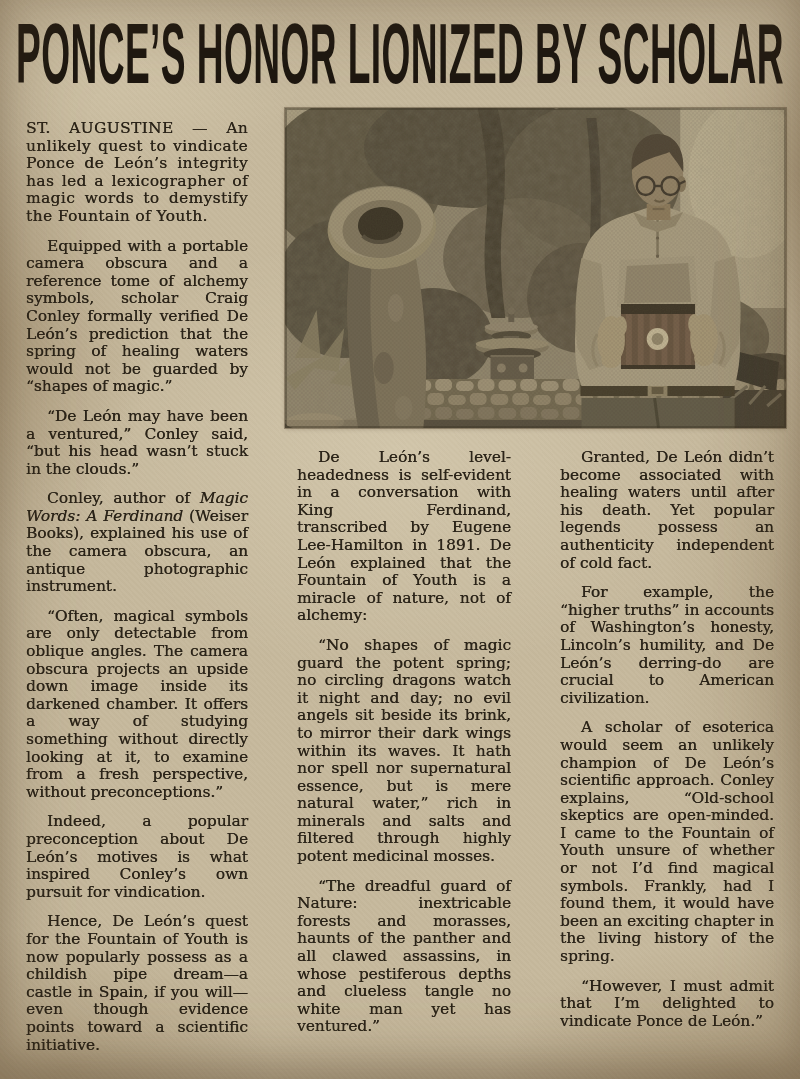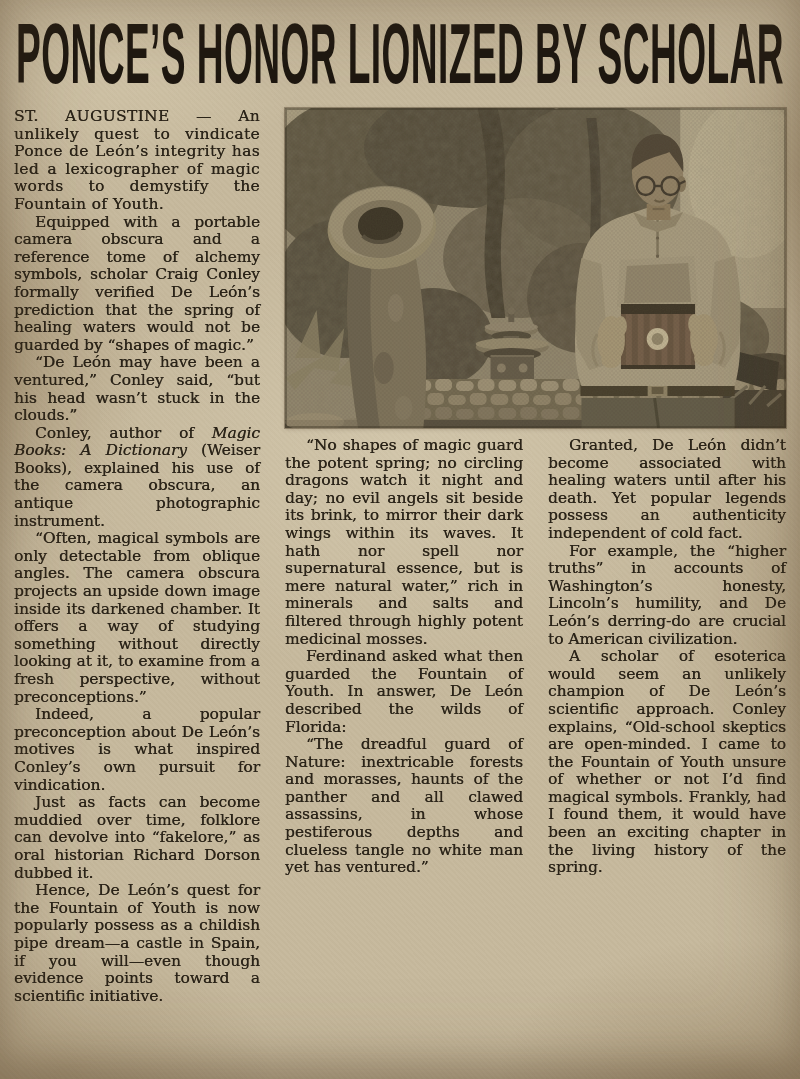--- a/index.html
+++ b/index.html
@@ -31,21 +31,21 @@
   .col-left{width:246px;flex:none;}
   .main-right{flex:1;min-width:0;}
   .photo-frame{
     width:100%;height:320px;margin:0 0 9px 0;position:relative;
     box-shadow:0 0 0 1px rgba(56,44,26,0.35), 0 1px 4px rgba(60,45,25,0.25);
     background:#877c64;
   }
   .photo-frame svg{display:block;width:100%;height:100%;}
   .two-cols{display:flex;gap:25px;}
   .two-cols .col{flex:1;min-width:0;}
-  .para{margin:0;text-indent:21px;text-shadow:0.3px 0 0 rgba(42,35,24,0.85);}
+  .para{margin:12px;text-indent:21px;text-shadow:0.3px 0 0 rgba(42,35,24,0.85);}
   .para.no-indent{text-indent:0;}
   .italic{font-style:italic;}
   .smallcaps-lead{letter-spacing:0.4px;}
 </style>
 </head>
 <body>
 
 <div class="page">
 
   <div class="headline">
@@ -53,24 +53,23 @@
       <text x="386" y="67" text-anchor="middle" textLength="768" lengthAdjust="spacingAndGlyphs" font-size="86">PONCE’S HONOR LIONIZED BY SCHOLAR</text>
     </svg>
   </div>
 
   <div class="content">
 
     <div class="col col-left">
       <p class="para no-indent smallcaps-lead">ST.  AUGUSTINE  —  An unlikely quest to vindicate Ponce de León’s integrity has led a lexicographer of magic words to demystify the Fountain of Youth.</p>
       <p class="para">Equipped with a portable camera obscura and a reference tome of alchemy symbols, scholar Craig Conley formally verified De León’s prediction that the spring of healing waters would not be guarded by “shapes of magic.”</p>
       <p class="para">“De León may have been a ventured,” Conley said, “but his head wasn’t stuck in the clouds.”</p>
-      <p class="para"><span>Conley, author of </span><span class="italic">Magic Books: A Dictionary</span><span> (Weiser Books), explained his use of the camera obscura, an antique photographic instrument.</span></p>
+      <p class="para"><span>Conley, author of </span><span class="italic">Magic Words: A Ferdinand</span><span> (Weiser Books), explained his use of the camera obscura, an antique photographic instrument.</span></p>
       <p class="para">“Often, magical symbols are only detectable from oblique angles.  The camera obscura projects an upside down image inside its darkened chamber.  It offers a way of studying something without directly looking at it, to examine from a fresh perspective, without preconceptions.”</p>
       <p class="para">Indeed, a popular preconception about De León’s motives is what inspired Conley’s own pursuit for vindication.</p>
-      <p class="para">Just as facts can become muddied over time, folklore can devolve into “fakelore,” as oral historian Richard Dorson dubbed it.</p>
       <p class="para">Hence, De León’s quest for the Fountain of Youth is now popularly possess as a childish pipe dream—a castle in Spain, if you will—even though evidence points toward a scientific initiative.</p>
     </div>
 
     <div class="main-right">
 
       <div class="photo-frame">
         <svg viewBox="0 0 507 320" preserveAspectRatio="none">
           <defs>
             <pattern id="ht" width="4" height="4" patternUnits="userSpaceOnUse">
               <circle cx="1" cy="1" r="0.75" fill="#2c2215" opacity="0.16"></circle>
@@ -279,29 +278,30 @@
           <rect x="0" y="0" width="507" height="320" fill="url(#ht)"></rect>
           <rect x="0" y="0" width="507" height="320" filter="url(#grain)" opacity="0.55"></rect>
           <rect x="0" y="0" width="507" height="320" fill="#c9b894" opacity="0.10"></rect>
           <rect x="1" y="1" width="505" height="318" fill="none" stroke="#3a3122" stroke-opacity="0.4" stroke-width="2"></rect>
         </svg>
       </div>
 
       <div class="two-cols">
 
         <div class="col">
+          <p class="para">De León’s level-headedness is self-evident in a conversation with King Ferdinand, transcribed by Eugene Lee-Hamilton in 1891.  De León explained that the Fountain of Youth is a miracle of nature, not of alchemy:</p>
           <p class="para">“No shapes of magic guard the potent spring; no circling dragons watch it night and day; no evil angels sit beside its brink, to mirror their dark wings within its waves.  It hath nor spell nor supernatural essence, but is mere natural water,” rich in minerals and salts and filtered through highly potent medicinal mosses.</p>
-          <p class="para">Ferdinand asked what then guarded the Fountain of Youth.  In answer, De León described the wilds of Florida:</p>
           <p class="para">“The dreadful guard of Nature: inextricable forests and morasses, haunts of the panther and all clawed assassins, in whose pestiferous depths and clueless tangle no white man yet has ventured.”</p>
         </div>
 
         <div class="col">
           <p class="para">Granted, De León didn’t become associated with healing waters until after his death.  Yet popular legends possess an authenticity independent of cold fact.</p>
           <p class="para">For example, the “higher truths” in accounts of Washington’s honesty, Lincoln’s humility, and De León’s derring-do are crucial to American civilization.</p>
           <p class="para">A scholar of esoterica would seem an unlikely champion of De León’s scientific approach.  Conley explains, “Old-school skeptics are open-minded. I came to the Fountain of Youth unsure of whether or not I’d find magical symbols.  Frankly, had I found them, it would have been an exciting chapter in the living history of the spring.</p>
+          <p class="para">“However, I must admit that I’m delighted to vindicate Ponce de León.”</p>
         </div>
       </div>
 
     </div>
   </div>
 </div>
 
 <div class="vignette"></div>
 
 </body></html>

